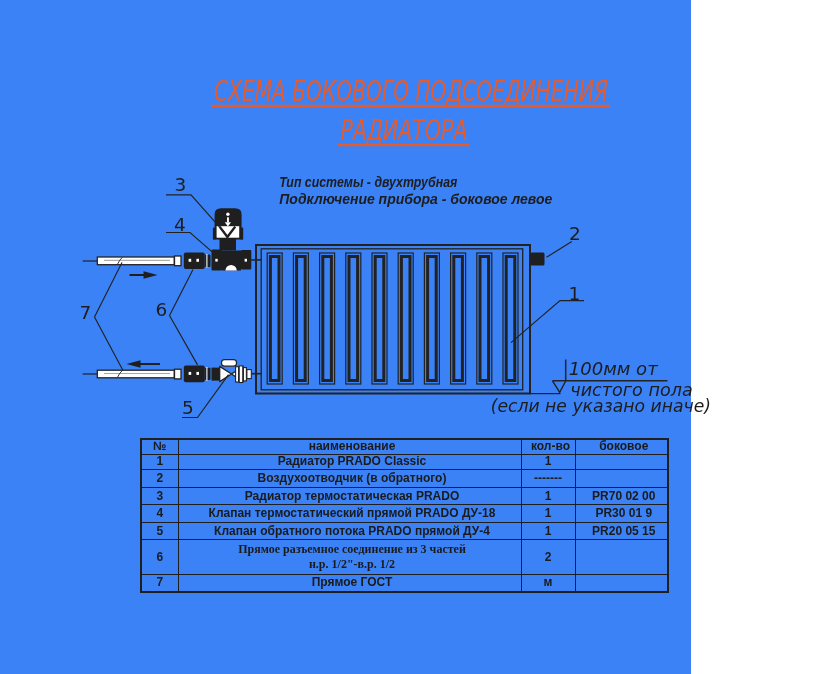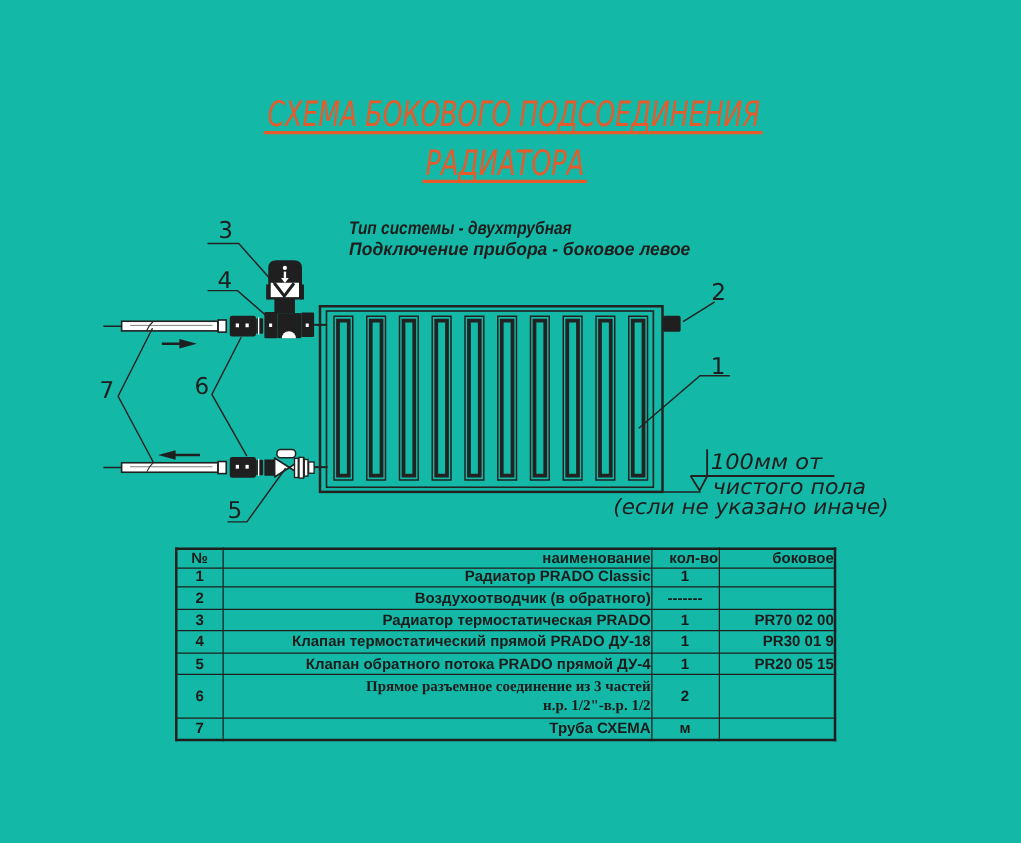--- a/index.html
+++ b/index.html
@@ -1,26 +1,26 @@
 <!DOCTYPE html>
 <html><head>
 <meta charset="utf-8">
 <style>
   html,body{margin:0;padding:0;}
   body{width:817px;height:674px;background:#ffffff;position:relative;overflow:hidden;
        font-family:"Liberation Sans",sans-serif;}
-  .page{position:absolute;left:0;top:0;width:817px;height:674px;background:#14b8a6;}
+  .page{position:absolute;left:0;top:0;width:691px;height:674px;background:#3b82f6;}
   svg.drawing{position:absolute;left:0;top:0;width:817px;height:674px;}
 
   
   .tbl-wrap{position:absolute;left:140px;top:438px;}
   table.parts{border-collapse:collapse;table-layout:fixed;width:529px;
               font-family:"Liberation Sans",sans-serif;font-weight:bold;color:#1b1b1b;}
   table.parts td,table.parts th{border:1.4px solid #1f1f1f;padding:0 0 0 5px;
-              font-size:12px;font-weight:bold;line-height:1.1;text-align:right;
+              font-size:12px;font-weight:bold;line-height:1.1;text-align:center;
               vertical-align:middle;overflow:hidden;white-space:nowrap;}
   table.parts .c-num{width:37px;}
   table.parts .c-name{width:343px;}
   table.parts .c-qty{width:54px;}
   table.parts .c-art{width:93px;}
   table.parts{border:2.6px solid #1f1f1f;}
   table.parts td.ctr,table.parts th.ctr{text-align:center;padding:0;}
   tr.r-h  {height:15.6px;}
   tr.r-1  {height:14.7px;}
   tr.r-2  {height:18px;}
@@ -232,20 +232,20 @@
             <div class="two">
               <div>Прямое разъемное соединение из 3 частей</div>
               <div>н.р. 1/2"-в.р. 1/2</div>
             </div>
           </td>
           <td class="ctr">2</td>
           <td></td>
         </tr>
         <tr class="r-7">
           <td class="ctr">7</td>
-          <td>Труба СХЕМА</td>
+          <td>Прямое ГОСТ</td>
           <td class="ctr">м</td>
           <td></td>
         </tr>
       </tbody>
     </table>
   </div>
 </div>
 
 </body></html>

